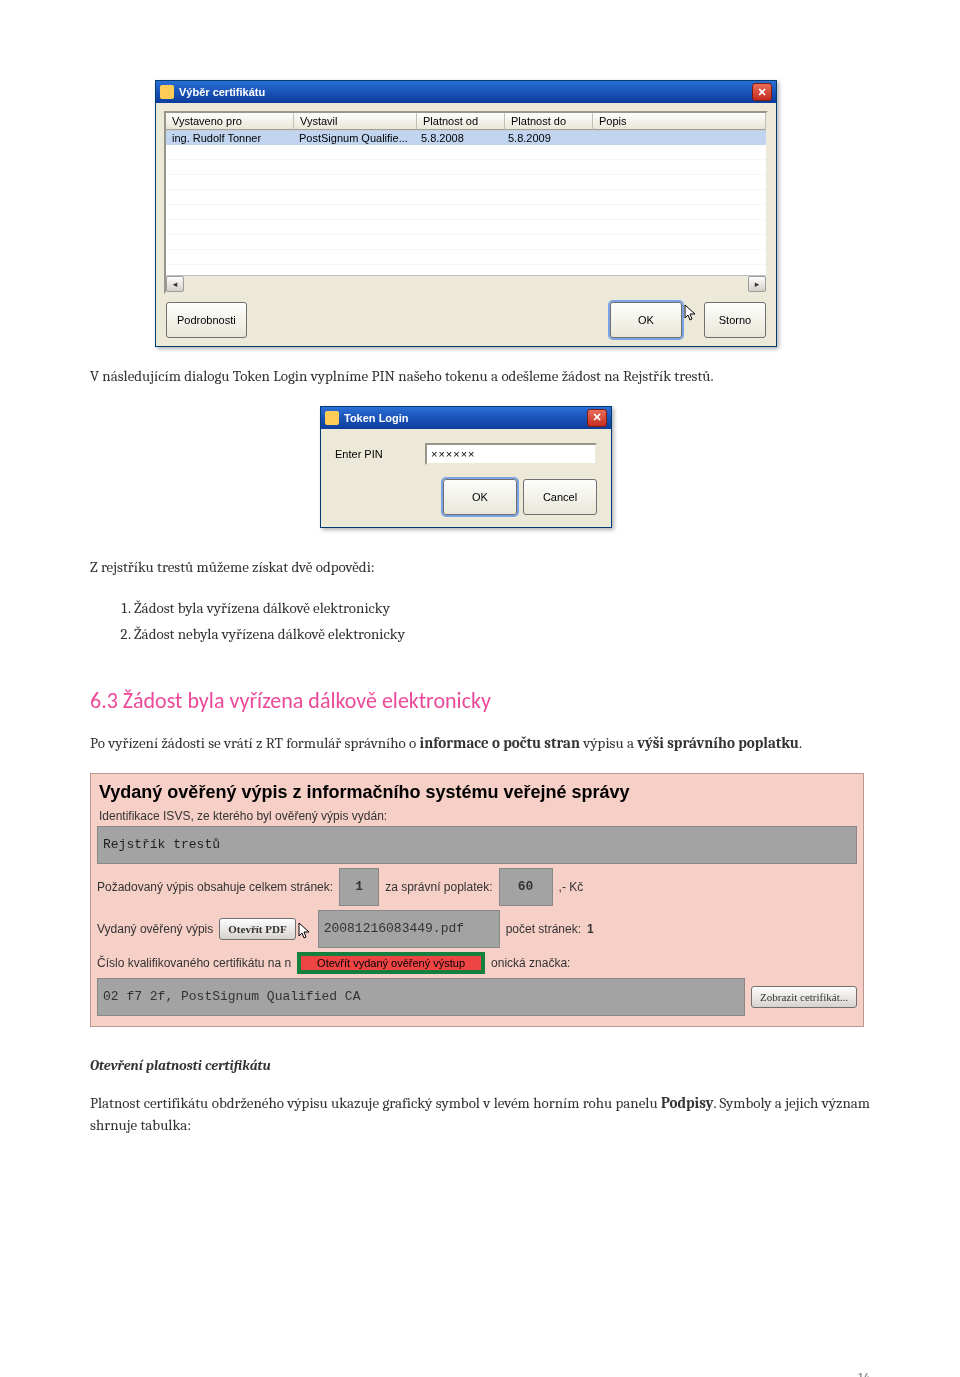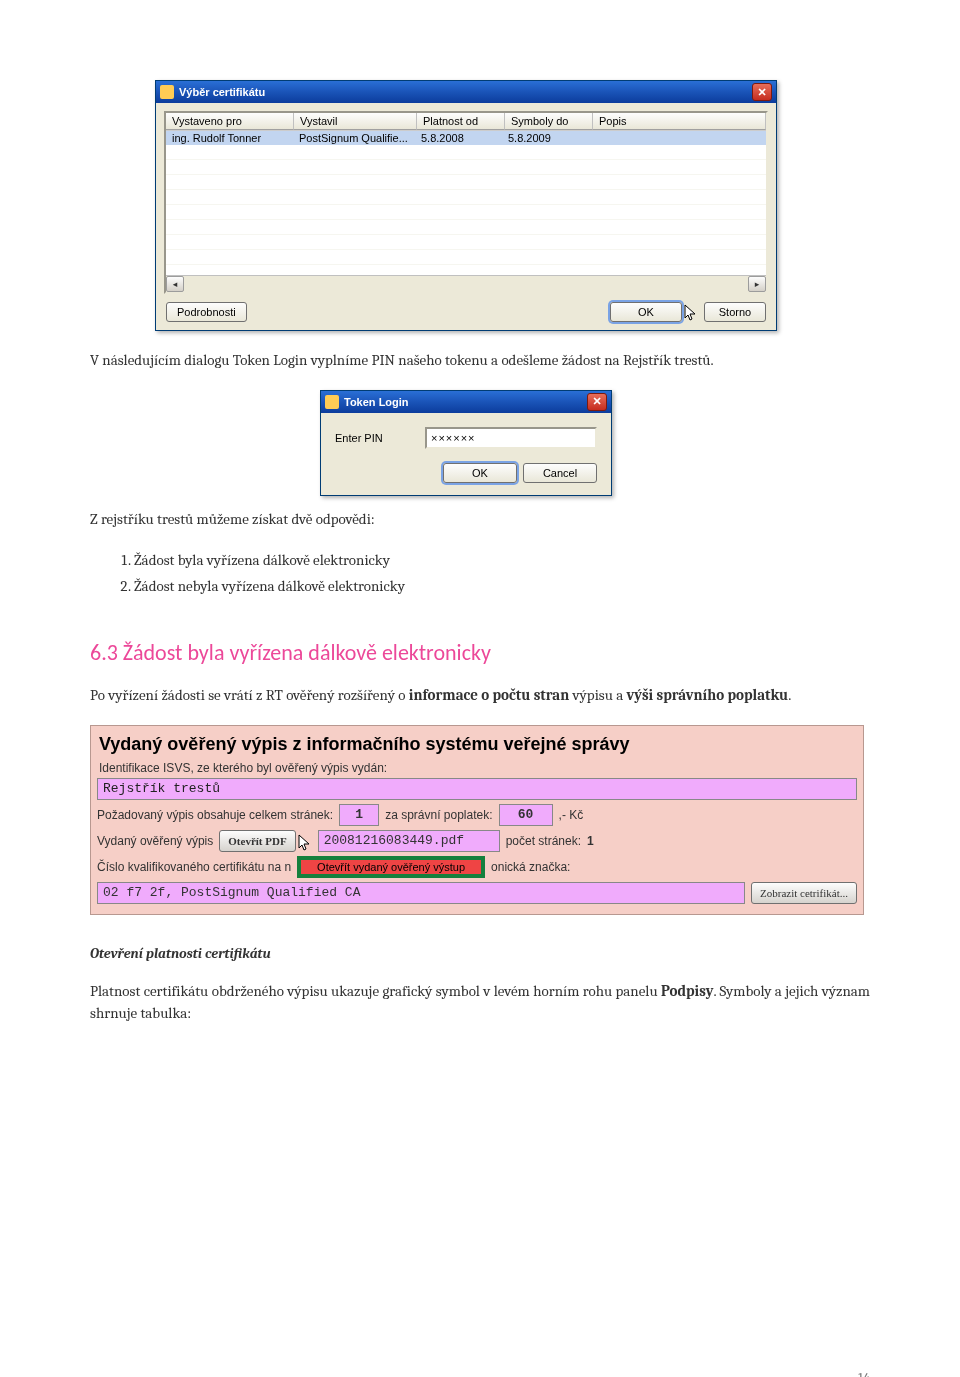--- a/index.html
+++ b/index.html
@@ -126,21 +126,21 @@
   }
   .sb-track { flex: 1; }
   .cert-buttons {
     display: flex;
     padding: 8px 2px 0 2px;
     gap: 6px;
   }
   .cert-buttons .spacer { flex:1; }
   .xp-button {
     min-width: 60px;
-    height: 20px;
+    height: 36px;
     padding: 1px 10px;
     font-family: Tahoma, Arial, sans-serif;
     font-size: 11px;
     background: linear-gradient(to bottom, #fdfdfd 0%, #e9e7d8 100%);
     border: 1px solid #707070;
     border-radius: 3px;
     cursor: pointer;
     color: #000;
   }
   .xp-button.default {
@@ -227,26 +227,26 @@
   .field-row {
     display:flex;
     align-items:center;
     gap:6px;
     margin: 4px 0;
     font-size: 12px;
     color:#333;
     flex-wrap: nowrap;
   }
   .white-input {
-    background:#f0abfc;
+    background:#a3a3a3;
     border:1px solid #888;
     height:20px;
     font-family: "Courier New", monospace;
     font-size:13px;
-    padding: 0 5px;
+    padding: 8px 5px;
     display:flex;
     align-items:center;
   }
   .mono-wide { flex:1; }
   .grey-btn {
     background: linear-gradient(to bottom,#fdfdfd,#d6d3ce);
     border:1px solid #707070;
     border-radius:3px;
     height:20px;
     padding:0 8px;
@@ -299,21 +299,21 @@
       <span>Výběr certifikátu</span>
       <span class="spacer"></span>
       <div class="xp-closebtn">✕</div>
     </div>
     <div class="cert-body">
       <div class="cert-list">
         <div class="cert-header-row">
           <div class="th col0">Vystaveno pro</div>
           <div class="th col1">Vystavil</div>
           <div class="th col2">Platnost od</div>
-          <div class="th col3">Symboly do</div>
+          <div class="th col3">Platnost do</div>
           <div class="th col4">Popis</div>
         </div>
         <div class="cert-row selected">
           <div class="td col0">ing. Rudolf Tonner</div>
           <div class="td col1">PostSignum Qualifie...</div>
           <div class="td col2">5.8.2008</div>
           <div class="td col3">5.8.2009</div>
           <div class="td col4"></div>
         </div>
         <div class="cert-rows-blank"></div>
@@ -351,30 +351,30 @@
         <label>Enter PIN</label>
         <input class="pin-input" type="text" value="××××××" style="">
       </div>
       <div class="token-buttons">
         <button class="xp-button default" style="min-width:74px">OK</button>
         <button class="xp-button" style="min-width:74px">Cancel</button>
       </div>
     </div>
   </div>
 
-  <p class="paragraph" style="margin-top:12px">Z rejstříku trestů můžeme získat dvě odpovědi:</p>
+  <p class="paragraph" style="margin-top:28px">Z rejstříku trestů můžeme získat dvě odpovědi:</p>
   <ol class="answers">
     <li>Žádost byla vyřízena dálkově elektronicky</li>
     <li>Žádost nebyla vyřízena dálkově elektronicky</li>
   </ol>
 
   <h3 class="section">6.3   Žádost byla vyřízena dálkově elektronicky</h3>
 
   <p class="paragraph">
-    <span>Po vyřízení žádosti se vrátí z RT ověřený rozšířený o </span><b>informace o počtu stran</b><span> výpisu a </span><b>výši správního poplatku</b><span>.</span>
+    <span>Po vyřízení žádosti se vrátí z RT formulář správního o </span><b>informace o počtu stran</b><span> výpisu a </span><b>výši správního poplatku</b><span>.</span>
   </p>
 
   <div class="pink-panel">
     <div class="panel-title">Vydaný ověřený výpis z informačního systému veřejné správy</div>
     <div class="small-label">Identifikace ISVS, ze kterého byl ověřený výpis vydán:</div>
     <div class="white-input mono-wide" style="width:auto">Rejstřík trestů</div>
 
     <div class="field-row">
       <span>Požadovaný výpis obsahuje celkem stránek:</span>
       <div class="white-input" style="width:28px;font-weight:bold;justify-content:center">1</div>

